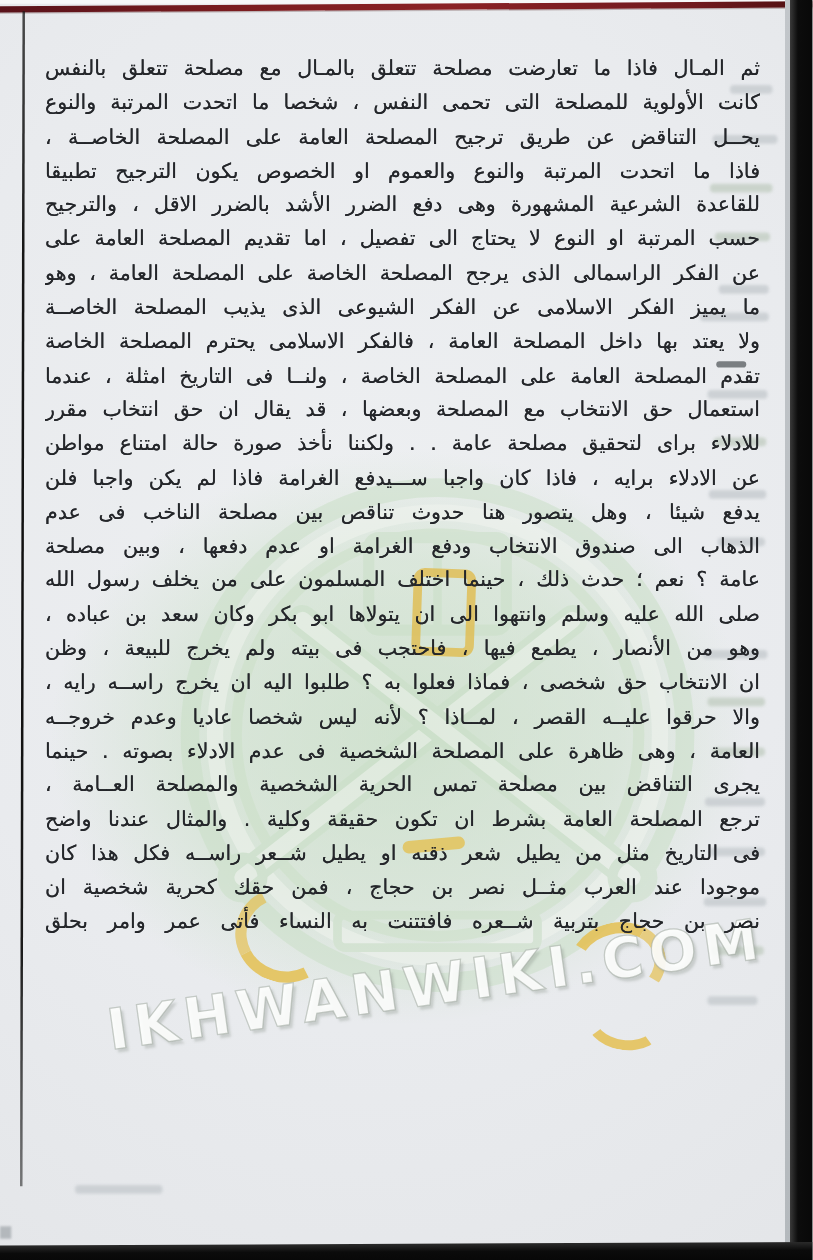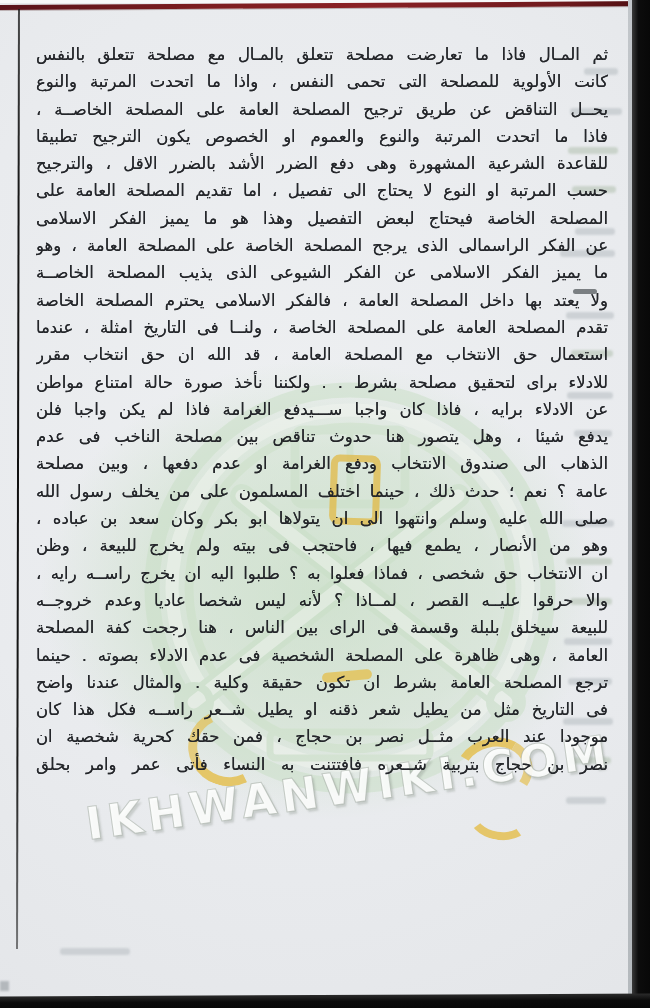--- a/index.html
+++ b/index.html
@@ -115,42 +115,41 @@
       <div class="bleed" style="left: 563px; top: 718px; width: 50px;"></div>
       <div class="bleed g" style="left: 569px; top: 757px; width: 42px;"></div>
       <div class="bleed" style="left: 566px; top: 797px; width: 40px;"></div>
       <div class="bleed" style="left: 60px; top: 948px; width: 70px;"></div>
     </div>
 
   <div class="wm-site">IKHWANWIKI.COM</div>
 
   <div class="text-block" id="text-block">
       <div class="text-line">ثم المـال فاذا ما تعارضت مصلحة تتعلق بالمـال مع مصلحة تتعلق بالنفس</div>
-      <div class="text-line">كانت الأولوية للمصلحة التى تحمى النفس ، واذا ما اتحدت المرتبة والنوع</div>
+      <div class="text-line">كانت الأولوية للمصلحة التى تحمى النفس ، شخصا ما اتحدت المرتبة والنوع</div>
       <div class="text-line">يحــل التناقض عن طريق ترجيح المصلحة العامة على المصلحة الخاصــة ،</div>
       <div class="text-line">فاذا ما اتحدت المرتبة والنوع والعموم او الخصوص يكون الترجيح تطبيقا</div>
       <div class="text-line">للقاعدة الشرعية المشهورة وهى دفع الضرر الأشد بالضرر الاقل ، والترجيح</div>
       <div class="text-line">حسب المرتبة او النوع لا يحتاج الى تفصيل ، اما تقديم المصلحة العامة على</div>
-      <div class="text-line">المصلحة الخاصة فيحتاج لبعض التفصيل وهذا هو ما يميز الفكر الاسلامى</div>
       <div class="text-line">عن الفكر الراسمالى الذى يرجح المصلحة الخاصة على المصلحة العامة ، وهو</div>
       <div class="text-line">ما يميز الفكر الاسلامى عن الفكر الشيوعى الذى يذيب المصلحة الخاصــة</div>
       <div class="text-line">ولا يعتد بها داخل المصلحة العامة ، فالفكر الاسلامى يحترم المصلحة الخاصة</div>
       <div class="text-line">تقدم المصلحة العامة على المصلحة الخاصة ، ولنــا فى التاريخ امثلة ، عندما</div>
-      <div class="text-line">استعمال حق الانتخاب مع المصلحة العامة ، قد الله ان حق انتخاب مقرر</div>
-      <div class="text-line">للادلاء براى لتحقيق مصلحة بشرط . . ولكننا نأخذ صورة حالة امتناع مواطن</div>
+      <div class="text-line">استعمال حق الانتخاب مع المصلحة وبعضها ، قد يقال ان حق انتخاب مقرر</div>
+      <div class="text-line">للادلاء براى لتحقيق مصلحة عامة . . ولكننا نأخذ صورة حالة امتناع مواطن</div>
       <div class="text-line">عن الادلاء برايه ، فاذا كان واجبا ســـيدفع الغرامة فاذا لم يكن واجبا فلن</div>
       <div class="text-line">يدفع شيئا ، وهل يتصور هنا حدوث تناقص بين مصلحة الناخب فى عدم</div>
       <div class="text-line">الذهاب الى صندوق الانتخاب ودفع الغرامة او عدم دفعها ، وبين مصلحة</div>
       <div class="text-line">عامة ؟ نعم ؛ حدث ذلك ، حينما اختلف المسلمون على من يخلف رسول الله</div>
       <div class="text-line">صلى الله عليه وسلم وانتهوا الى ان يتولاها ابو بكر وكان سعد بن عباده ،</div>
       <div class="text-line">وهو من الأنصار ، يطمع فيها ، فاحتجب فى بيته ولم يخرج للبيعة ، وظن</div>
       <div class="text-line">ان الانتخاب حق شخصى ، فماذا فعلوا به ؟ طلبوا اليه ان يخرج راســه رايه ،</div>
       <div class="text-line">والا حرقوا عليــه القصر ، لمــاذا ؟ لأنه ليس شخصا عاديا وعدم خروجــه</div>
-      <div class="text-line">للبيعة سيخلق بلبلة وقسمة فى الراى بين الناس ، هنا رجحت كفة المصلحة</div>
       <div class="text-line">العامة ، وهى ظاهرة على المصلحة الشخصية فى عدم الادلاء بصوته . حينما</div>
+      <div class="text-line">يجرى التناقض بين مصلحة تمس الحرية الشخصية والمصلحة العــامة ،</div>
       <div class="text-line">ترجع المصلحة العامة بشرط ان تكون حقيقة وكلية . والمثال عندنا واضح</div>
       <div class="text-line">فى التاريخ مثل من يطيل شعر ذقنه او يطيل شــعر راســه فكل هذا كان</div>
       <div class="text-line">موجودا عند العرب مثــل نصر بن حجاج ، فمن حقك كحرية شخصية ان</div>
       <div class="text-line">نصر بن حجاج بتربية شــعره فافتتنت به النساء فأتى عمر وامر بحلق</div>
     </div>
 
   <div class="edge-top-white"></div>
   <div class="edge-top"></div>
   <div class="gutter-line"></div>
   <div class="edge-right-gray"></div>

